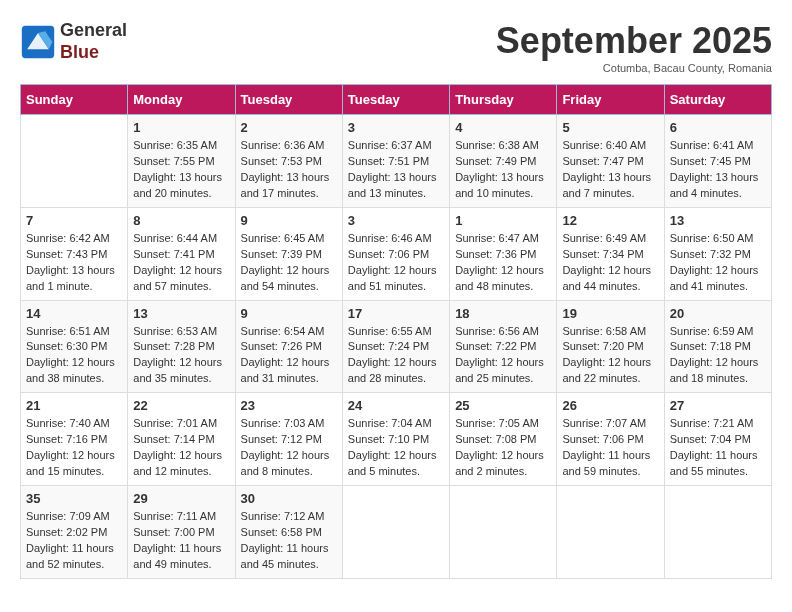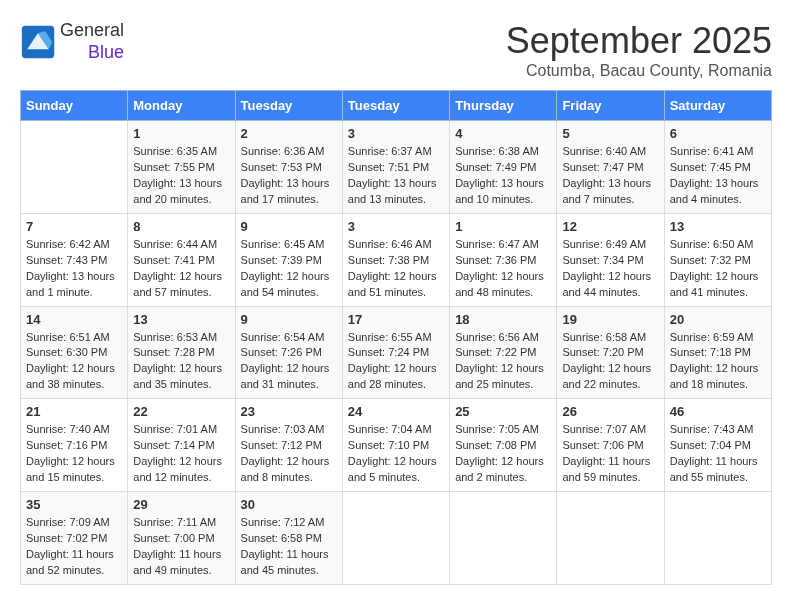--- a/index.html
+++ b/index.html
@@ -15,50 +15,49 @@
       justify-content: space-between;
       align-items: flex-start;
       margin-bottom: 10px;
     }
     .logo {
       display: flex;
       align-items: center;
     }
     .logo-text {
       font-size: 18px;
-      font-weight: normal;
+      font-weight: bold;
       line-height: 1.2;
-      text-align: right;
     }
     .logo-general { color: #333; }
-    .logo-blue { color: #6d28d9; }
+    .logo-blue { color: #7f1d1d; }
     .logo-icon {
       width: 36px;
       height: 36px;
       margin-right: 4px;
     }
     .title-block {
       text-align: right;
     }
     .month-title {
       font-size: 36px;
-      font-weight: normal;
+      font-weight: bold;
       color: #333;
     }
     .subtitle {
-      font-size: 16px;
+      font-size: 11px;
       color: #555;
     }
     table {
       width: 100%;
       border-collapse: collapse;
       font-size: 11px;
     }
     thead tr {
-      background-color: #3b82f6;
+      background-color: #be185d;
       color: #fff;
     }
     thead th {
       padding: 7px 5px;
       text-align: left;
       font-size: 13px;
       font-weight: bold;
       border: 1px solid #a0b8d8;
     }
     tbody tr {
@@ -179,21 +178,21 @@
         </td>
         <td>
           <span class="day-number">9</span>
           <div class="day-info">Sunrise: 6:45 AM
 Sunset: 7:39 PM
 Daylight: 12 hours and 54 minutes.</div>
         </td>
         <td>
           <span class="day-number">3</span>
           <div class="day-info">Sunrise: 6:46 AM
-Sunset: 7:38 PM
+Sunset: 7:06 PM
 Daylight: 12 hours and 51 minutes.</div>
         </td>
         <td>
           <span class="day-number">1</span>
           <div class="day-info">Sunrise: 6:47 AM
 Sunset: 7:36 PM
 Daylight: 12 hours and 48 minutes.</div>
         </td>
         <td>
           <span class="day-number">12</span>
@@ -283,31 +282,31 @@
 Sunset: 7:08 PM
 Daylight: 12 hours and 2 minutes.</div>
         </td>
         <td>
           <span class="day-number">26</span>
           <div class="day-info">Sunrise: 7:07 AM
 Sunset: 7:06 PM
 Daylight: 11 hours and 59 minutes.</div>
         </td>
         <td>
-          <span class="day-number">46</span>
-          <div class="day-info">Sunrise: 7:43 AM
+          <span class="day-number">27</span>
+          <div class="day-info">Sunrise: 7:21 AM
 Sunset: 7:04 PM
 Daylight: 11 hours and 55 minutes.</div>
         </td>
       </tr>
       <tr>
         <td>
           <span class="day-number">35</span>
           <div class="day-info">Sunrise: 7:09 AM
-Sunset: 7:02 PM
+Sunset: 2:02 PM
 Daylight: 11 hours and 52 minutes.</div>
         </td>
         <td>
           <span class="day-number">29</span>
           <div class="day-info">Sunrise: 7:11 AM
 Sunset: 7:00 PM
 Daylight: 11 hours and 49 minutes.</div>
         </td>
         <td>
           <span class="day-number">30</span>

